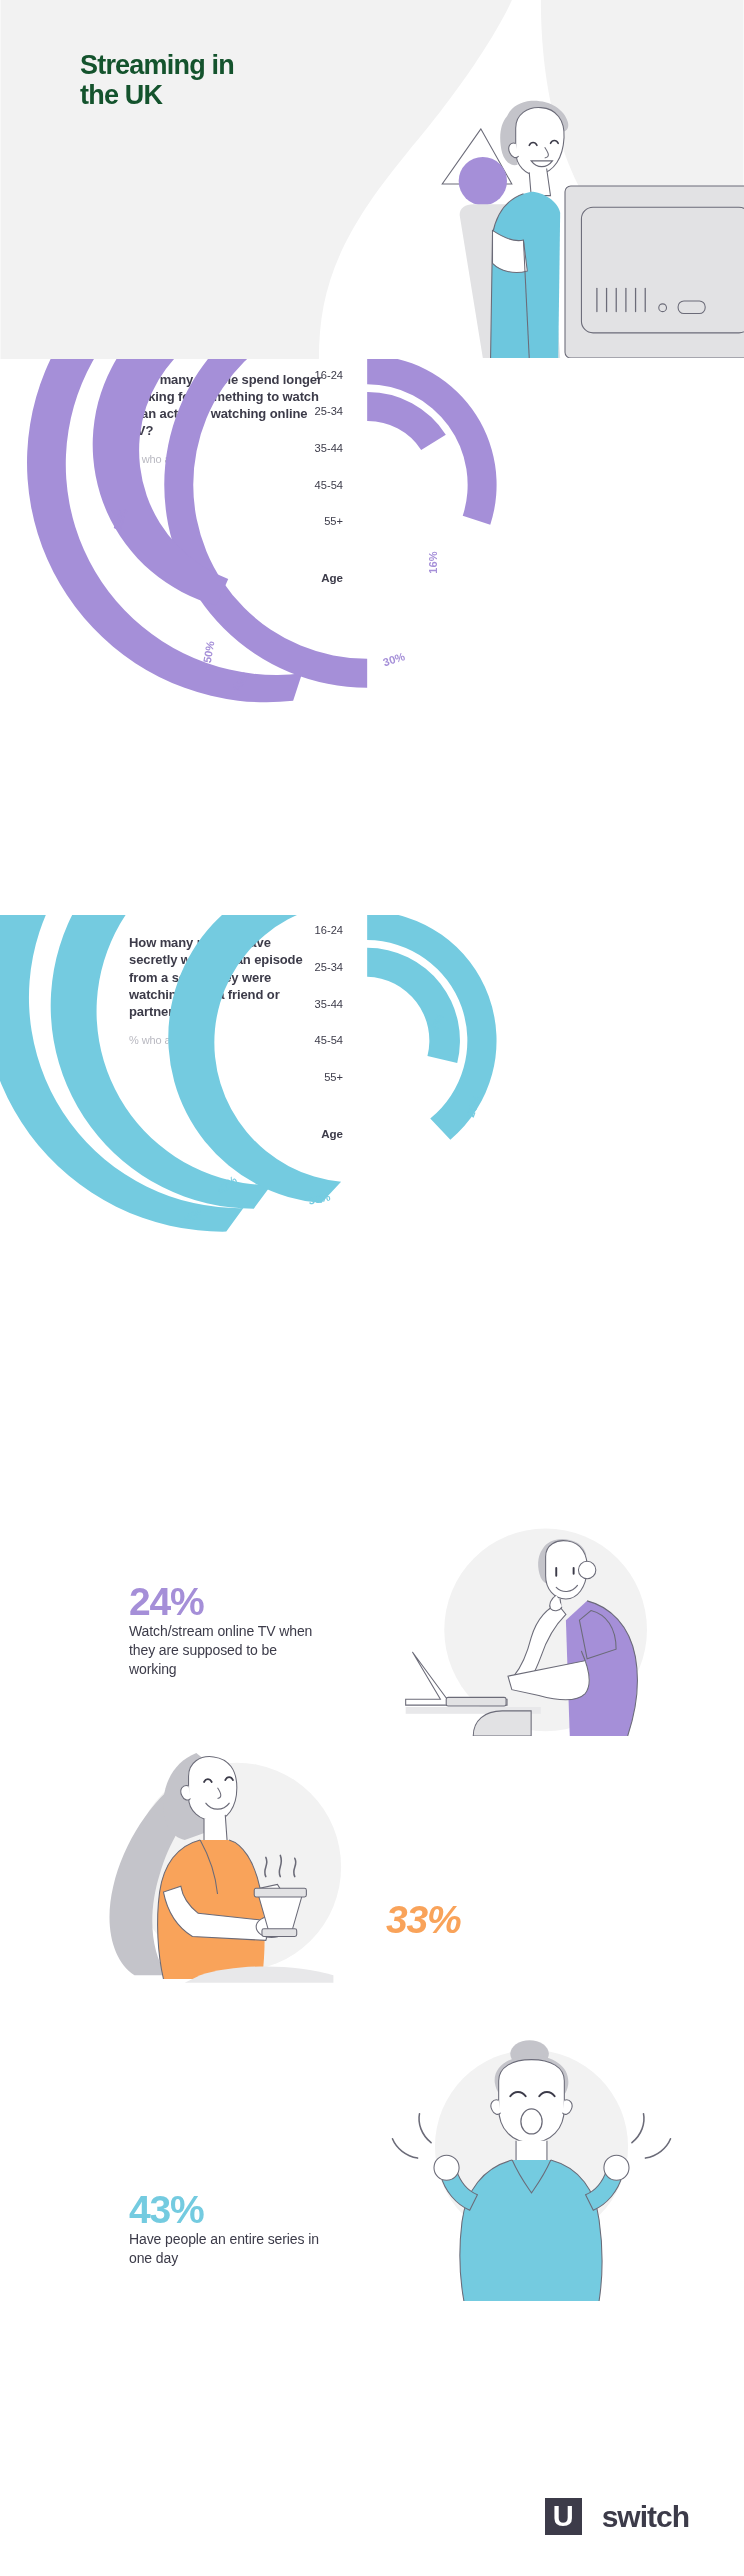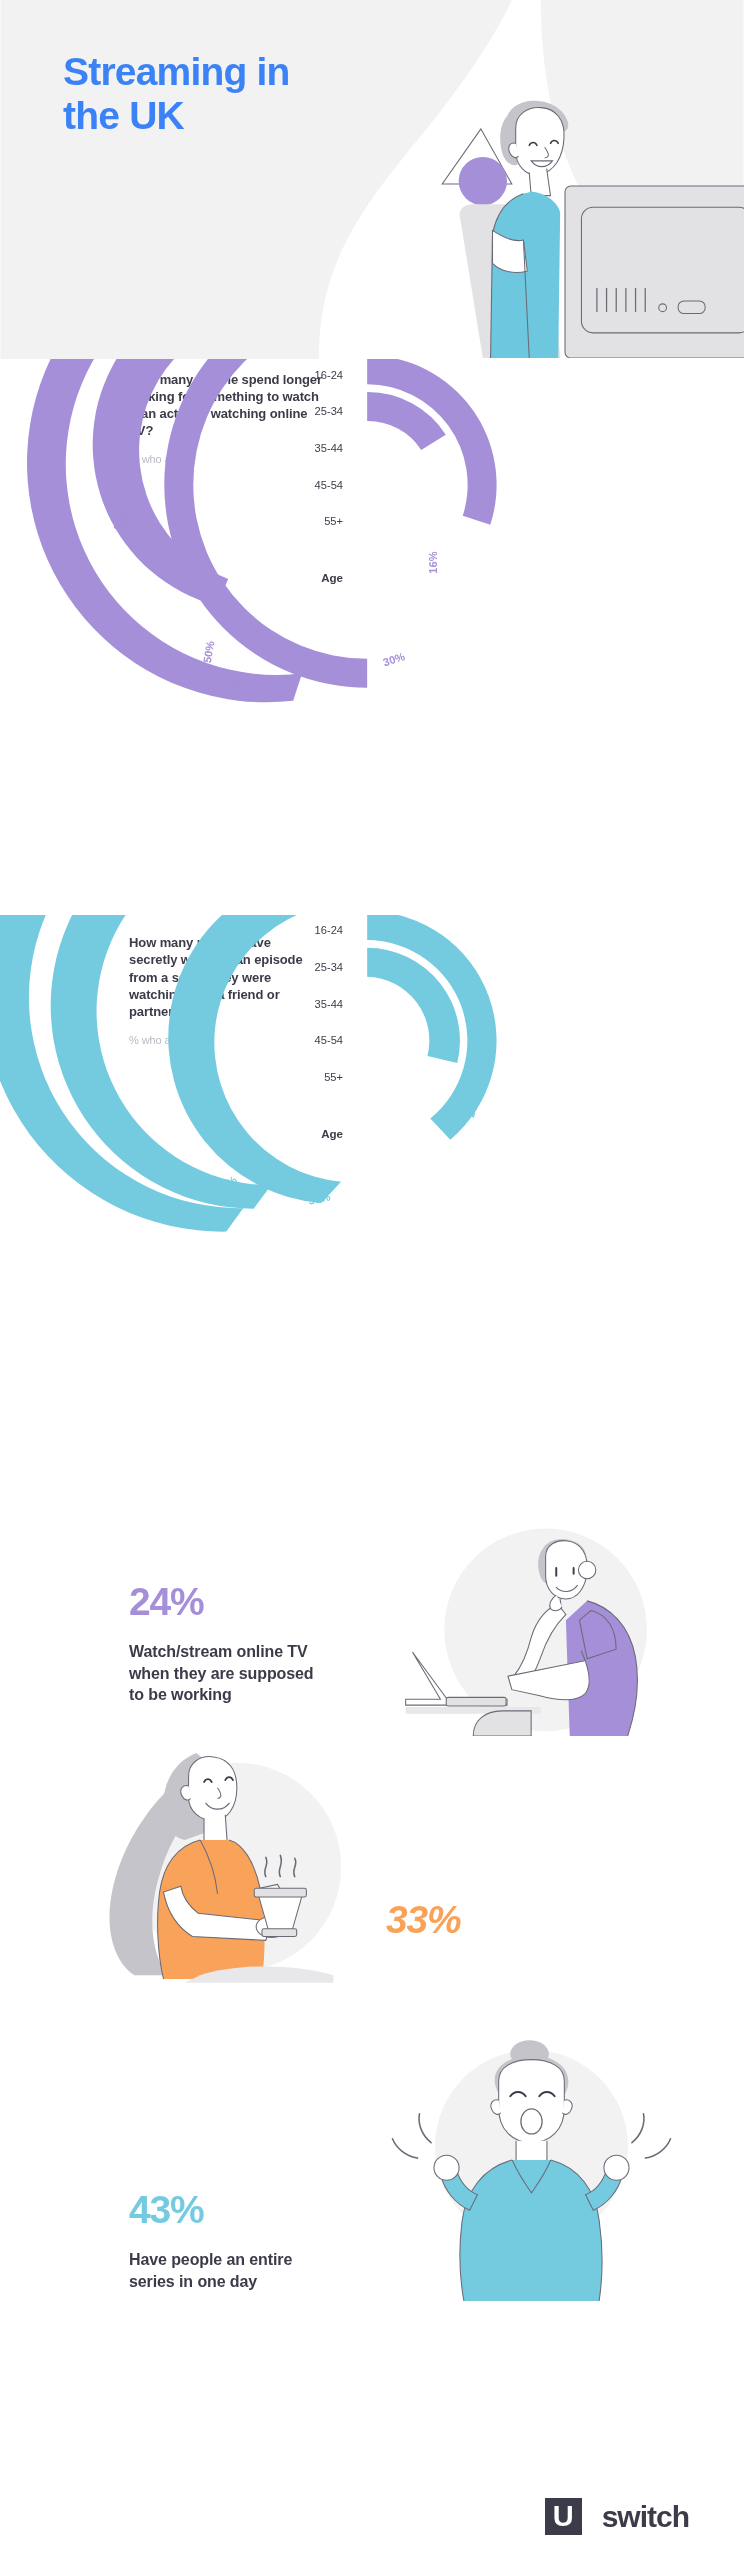--- a/index.html
+++ b/index.html
@@ -24,28 +24,28 @@
     background: #ffffff;
     overflow: hidden;
   }
   .header-bg {
     position: absolute;
     top: 0; left: 0;
     width: 744px; height: 359px;
   }
   .header-title {
     position: absolute;
-    left: 63px;
+    left: 80px;
     top: 50px;
     width: 319px;
-    font-size: 39px;
+    font-size: 27px;
     line-height: 1.12;
     font-weight: bold;
     letter-spacing: -0.8px;
-    color: #3b82f6;
+    color: #14532d;
   }
   .header-illo {
     position: absolute;
     right: 0;
     top: 68px;
     width: 329px;
     height: 290px;
   }
 
   
@@ -93,24 +93,24 @@
   
   .stats { position: relative; width: 744px; }
   .stat-block { position: absolute; }
   .stat-num {
     font-size: 39px;
     font-weight: bold;
     letter-spacing: -1.2px;
     line-height: 1;
   }
   .stat-desc {
-    margin-top: 20px;
-    font-size: 16px;
+    margin-top: 1px;
+    font-size: 14px;
     line-height: 1.35;
-    font-weight: bold;
+    font-weight: normal;
     color: #3c3b49;
     width: 193px;
     letter-spacing: -0.1px;
   }
   .stat-illo { position: absolute; }
 
   
   .footer {
     position: absolute;
     right: 55px;

